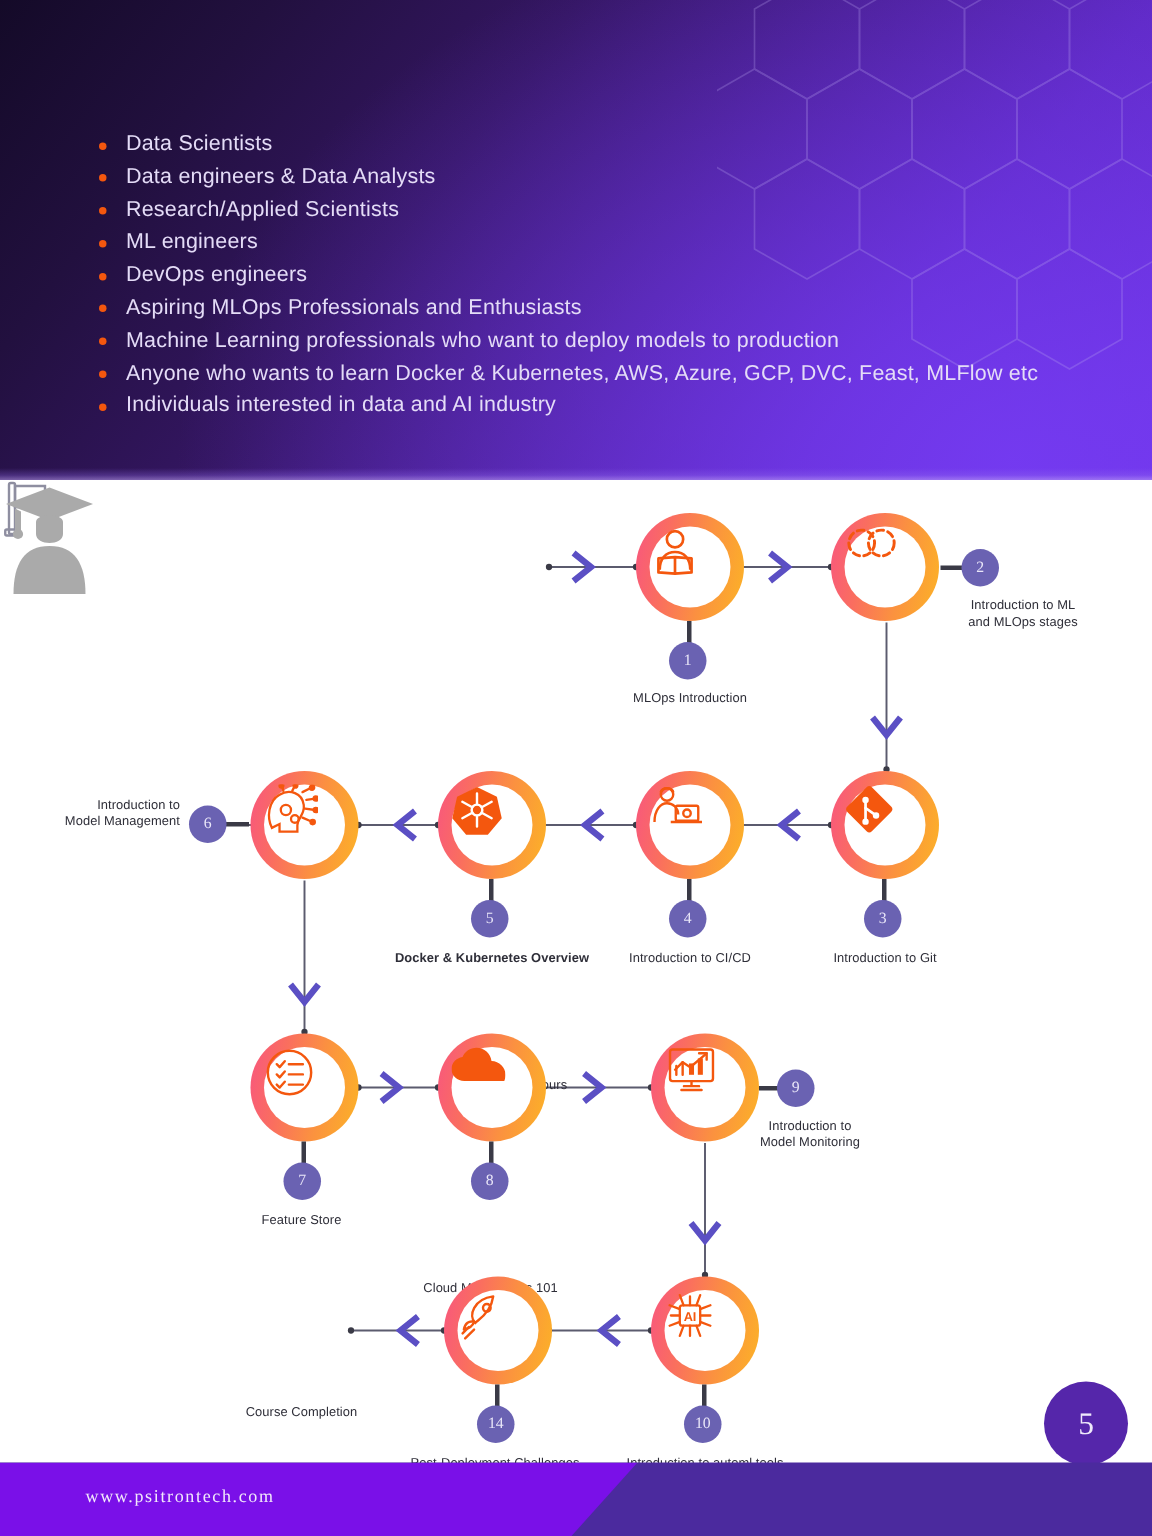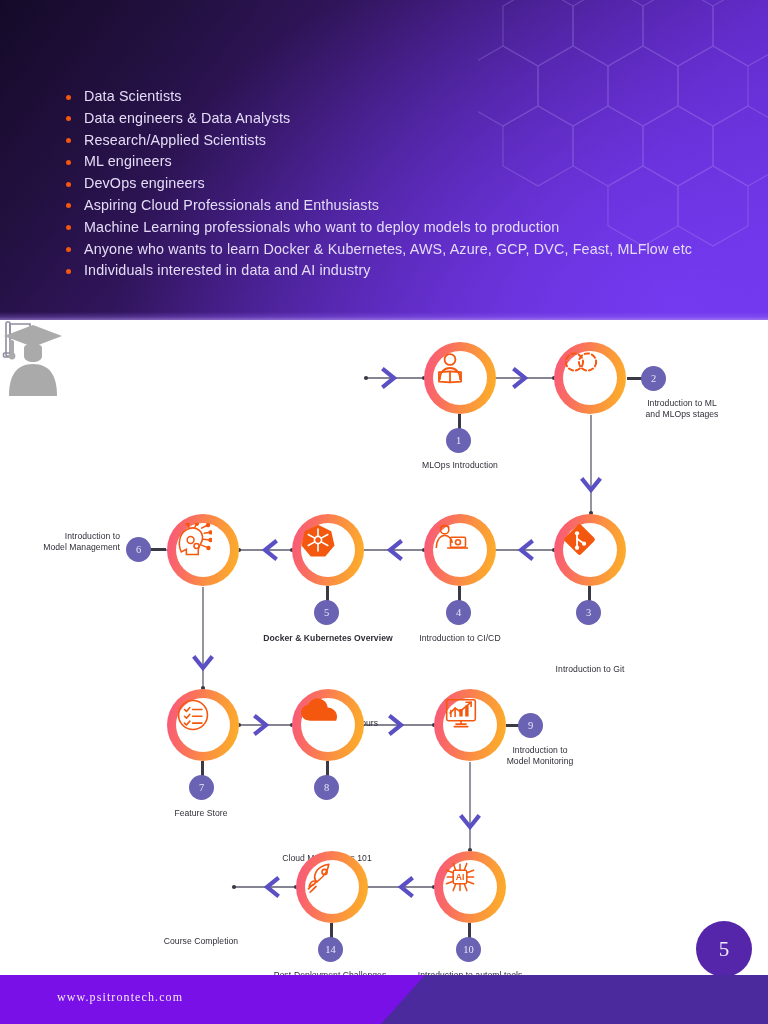--- a/index.html
+++ b/index.html
@@ -135,21 +135,21 @@
     </g>
   </svg>
 
 
   <ul id="bullets">
     <li>Data Scientists</li>
     <li>Data engineers &amp; Data Analysts</li>
     <li>Research/Applied Scientists</li>
     <li>ML engineers</li>
     <li>DevOps engineers</li>
-    <li>Aspiring Cloud Professionals and Enthusiasts</li>
+    <li>Aspiring MLOps Professionals and Enthusiasts</li>
     <li>Machine Learning professionals who want to deploy models to production</li>
     <li>Anyone who wants to learn Docker &amp; Kubernetes, AWS, Azure, GCP, DVC, Feast, MLFlow etc</li>
     <li>Individuals interested in data and AI industry</li>
   </ul>
 
   <div id="header-bottom-fade"></div>
 </div>
 
 <div id="flow">
 
@@ -290,21 +290,21 @@
         <g fill="#ffffff">
             <circle cx="17" cy="12.5" r="2.6"></circle>
             <circle cx="25.5" cy="25" r="2.6"></circle>
             <circle cx="17" cy="30" r="2.6"></circle>
           </g>
       </svg>
     </div>
   </div>
   <div class="stem" style="left:588px;top:266px;width:3px;height:16px;"></div>
   <div class="badge" style="left:576px;top:280px;">3</div>
-  <div class="nlabel" style="left:530px;top:313px;width:120px;margin-top:31px;">Introduction to Git</div>
+  <div class="nlabel" style="left:530px;top:313px;width:120px;">Introduction to Git</div>
 
   <div class="node" style="left:424px;top:194px;">
     <div class="ring"></div>
     <div class="hole"></div>
     <div class="glyph">
       <svg viewBox="0 0 42 36" width="35" height="30">
           <g fill="none" stroke="#f4570e" stroke-width="1.9" stroke-linejoin="round">
         <circle cx="14" cy="8" r="5"></circle>
         <path d="M9 6 C9 2 19 2 19 6"></path>
         <path d="M4 30 C4 20 9 15 14 15 C19 15 23 19 23 24"></path>

